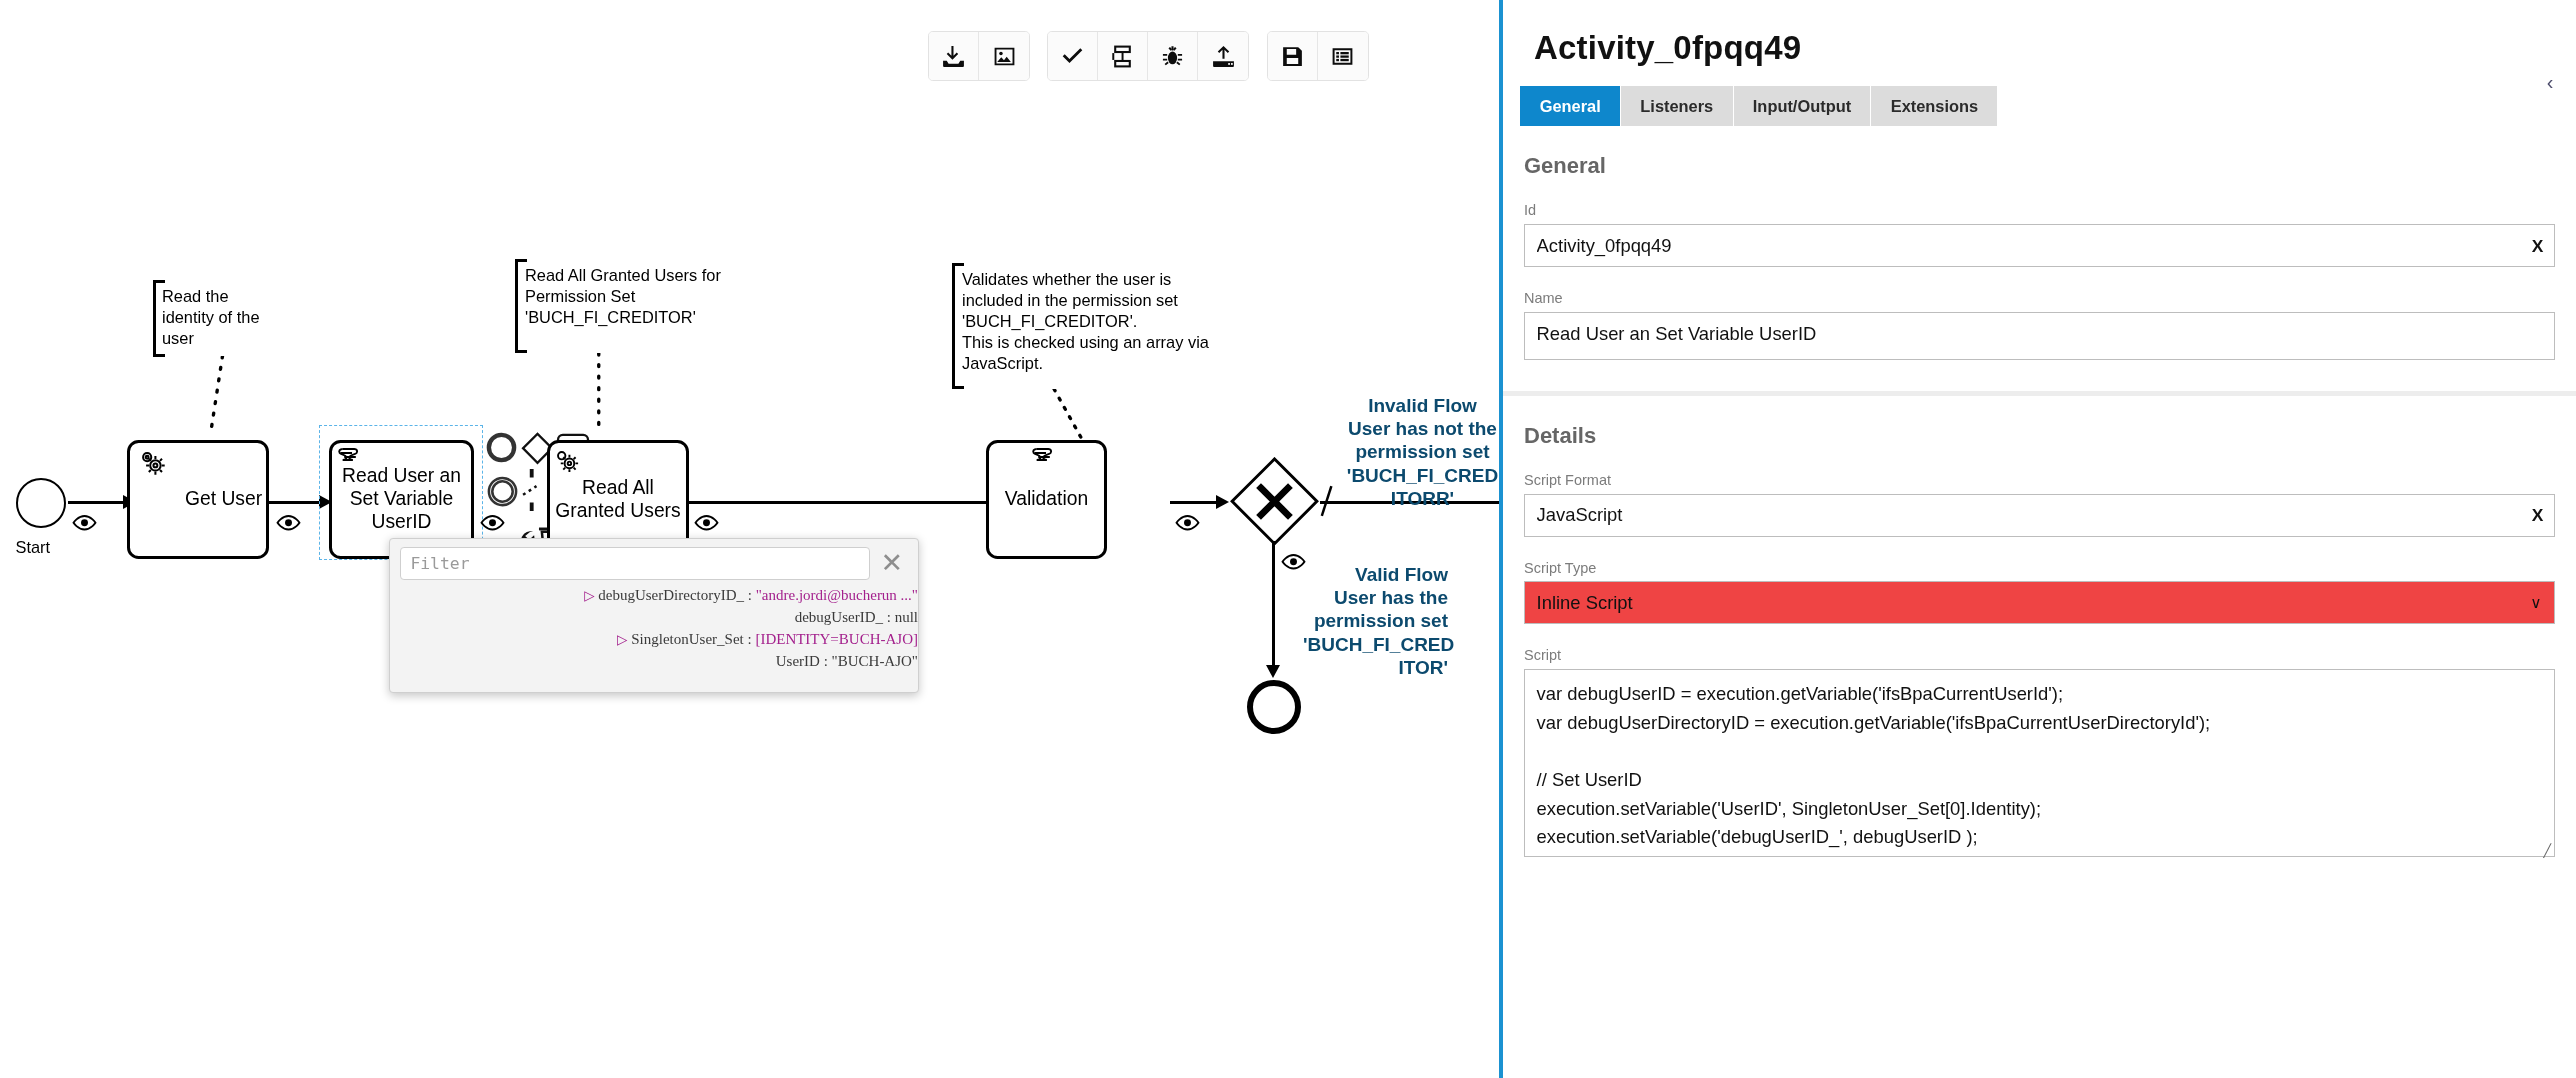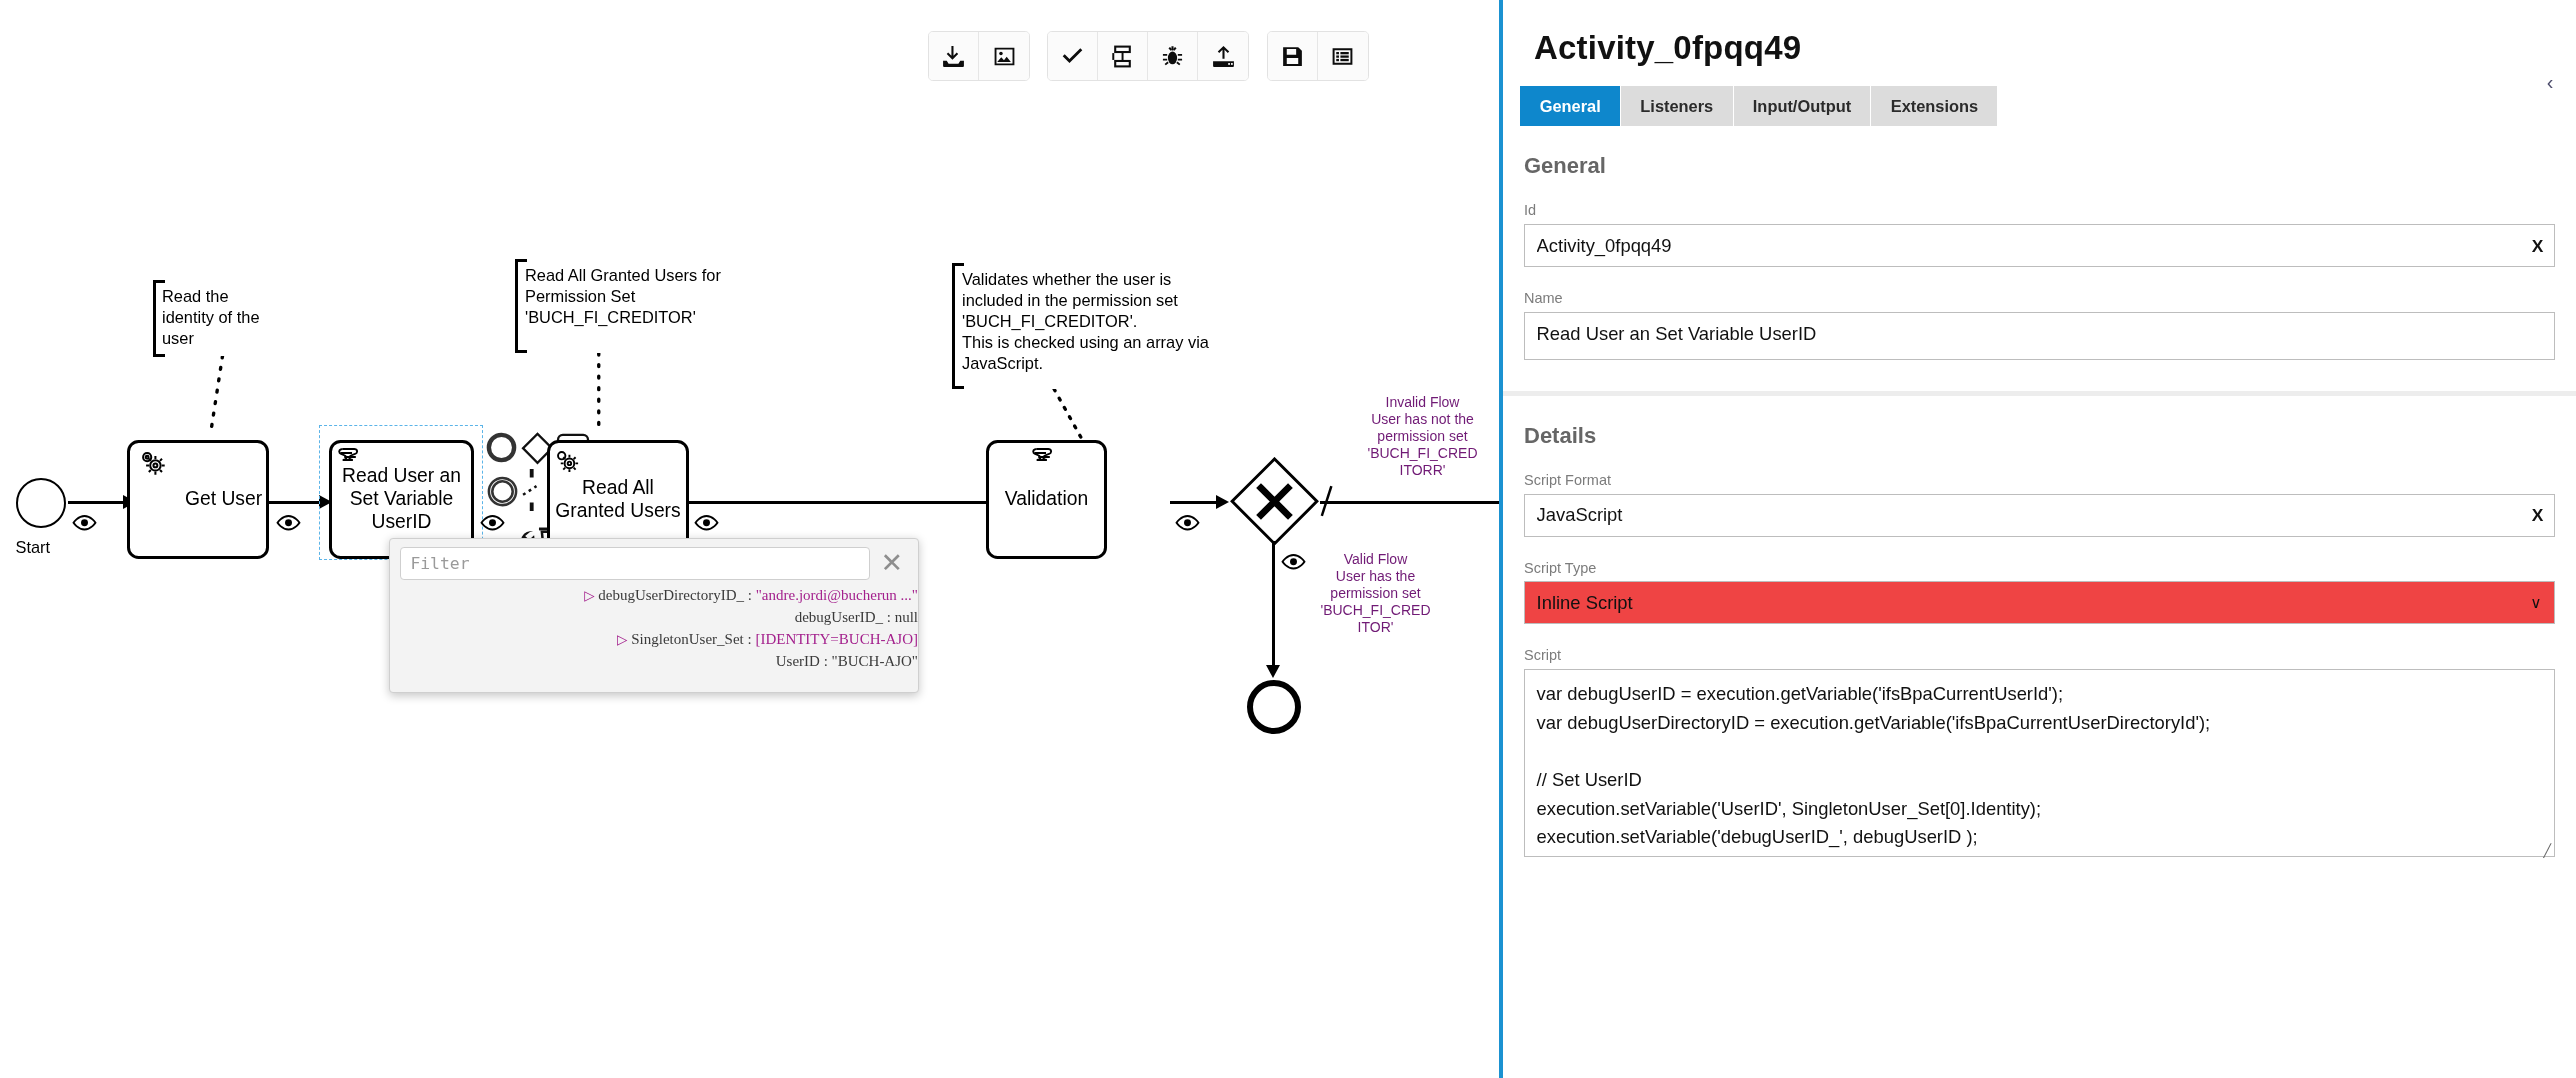--- a/index.html
+++ b/index.html
@@ -90,22 +90,22 @@
     position: absolute;
     border-left: 3.4px solid #000;
     border-top: 3.4px solid #000;
     border-bottom: 3.4px solid #000;
     width: 11.6px;
   }
   .dotline { position: absolute; }
 
   .flow-label {
     position: absolute;
-    font-size: 14px; line-height: 1.22; color: #701a75;
-    text-align: center; white-space: pre-line;
+    font-size: 19px; line-height: 1.22; color: #0c4a6e;
+    text-align: center; white-space: pre-line; font-weight: bold;
   }
 
   .eye { position:absolute; width:25px; height:15.5px; }
   .eye svg { width:25px; height:15.5px; }
 
   .selbox {
     position: absolute;
     border: 1.9px dashed #5bb4e8;
   }
 
@@ -499,21 +499,21 @@
 ITORR'</div>
 
     <div class="seq seq-v" style="left:1272px; top:541px; width:3.4px; height:130px;"></div>
     <div class="arrow-d" style="left:1266px; top:665px;"></div>
     <div class="eye" style="left:1281px; top:554px;">
       <svg viewBox="0 0 26 16">
           <path d="M13 1C6 1 1.6 8 1.6 8S6 15 13 15s11.4-7 11.4-7S20 1 13 1z" fill="#fff" stroke="#000" stroke-width="2"></path>
           <circle cx="13" cy="8" r="3.6" fill="#000"></circle>
         </svg>
     </div>
-    <div class="flow-label" style="left:1303px; top:551px; width:145px;">Valid Flow
+    <div class="flow-label" style="left:1303px; top:563px; width:145px;text-align:right;">Valid Flow
 User has the
 permission set
 'BUCH_FI_CRED
 ITOR'</div>
 
     <div class="node ev-circle ev-end" style="left:1247px; top:680px; width:54px; height:54px;"></div>
 
     <div id="varpop">
       <div class="pop-head">
         <input class="filter-input" value="" placeholder="Filter" style="">

